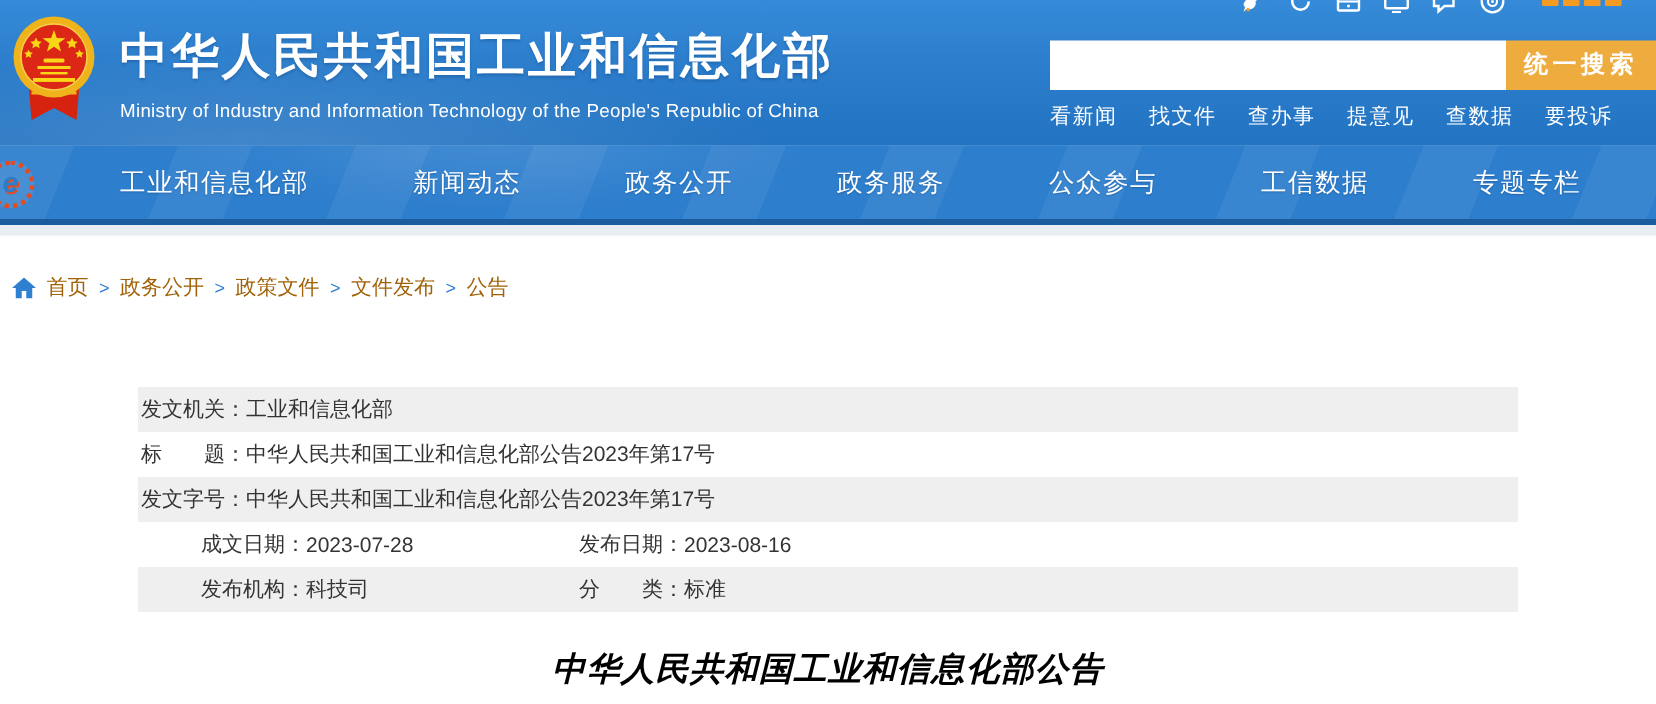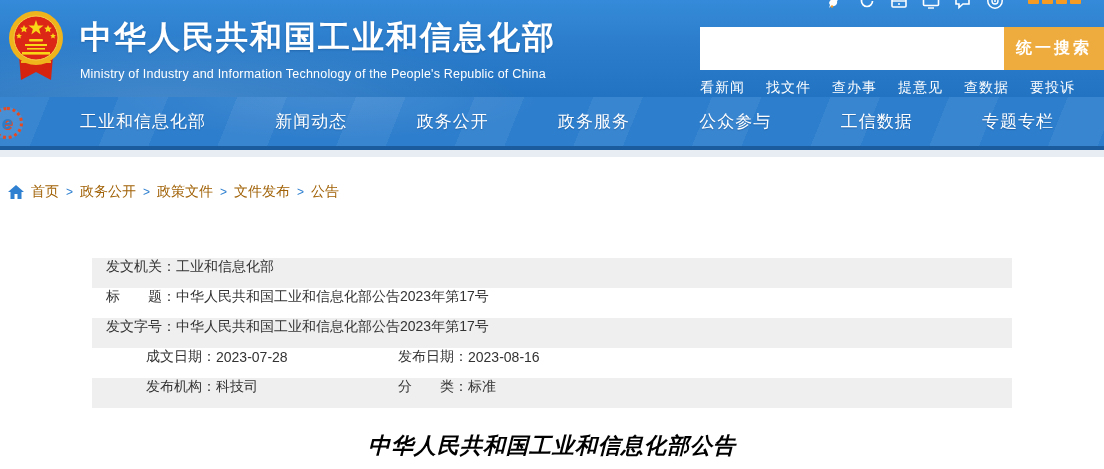--- a/index.html
+++ b/index.html
@@ -36,21 +36,21 @@
 
   .brand { position: absolute; left: 8px; top: 6px; display: flex; align-items: center; gap: 16px; }
   .emblem { width: 56px; height: 84px; }
   .site-title {
     color: #ffffff; font-size: 32px; font-weight: bold; letter-spacing: 2px;
     text-shadow: 0 1px 2px rgba(0,40,90,0.25);
   }
   .site-subtitle { color: #ffffff; font-size: 12.5px; margin-top: 7px; letter-spacing: 0.2px; }
 
   .search-area { position: absolute; left: 700px; top: 27px; width: 404px; }
-  .search-row { display: flex; height: 43px; }
+  .search-row { display: flex; height: 33px; }
   .search-input {
     flex: 1; border: none; outline: none; background: #ffffff;
     padding: 0 10px; font-size: 14px; border-radius: 0;
   }
   .search-btn {
     width: 100px; border: none; cursor: pointer;
     background: #efac3e; color: #ffffff;
     font-size: 16px; font-weight: bold; letter-spacing: 3px;
     font-family: inherit;
   }
@@ -93,24 +93,24 @@
     margin: 26px 0 0 8px;
     font-size: 14px; color: #2f80d0;
   }
   .breadcrumb a { color: #a16207; text-decoration: none; cursor: pointer; }
   .breadcrumb .sep { color: #2f80d0; font-size: 12px; }
   .home-icon { width: 16px; height: 14px; }
 
   
   .doc-meta { width: 920px; margin: 57px auto 0 auto; }
   .meta-row {
-    display: flex; align-items: flex-start;
+    display: flex; align-items: center;
     min-height: 30px; height: 15px;
     font-size: 14px; color: #333333;
-    padding-left: 14px;
+    padding-left: 2px;
   }
   .meta-row.odd { background: #efefef; }
   .meta-cell { display: flex; align-items: center; }
   .meta-cell.first { width: 252px; flex: none; margin-left: 40px; }
   .meta-label { color: #333333; white-space: pre; }
   .meta-value { color: #333333; }
 
   
   .article-title {
     margin: 23px 0 0 0;

